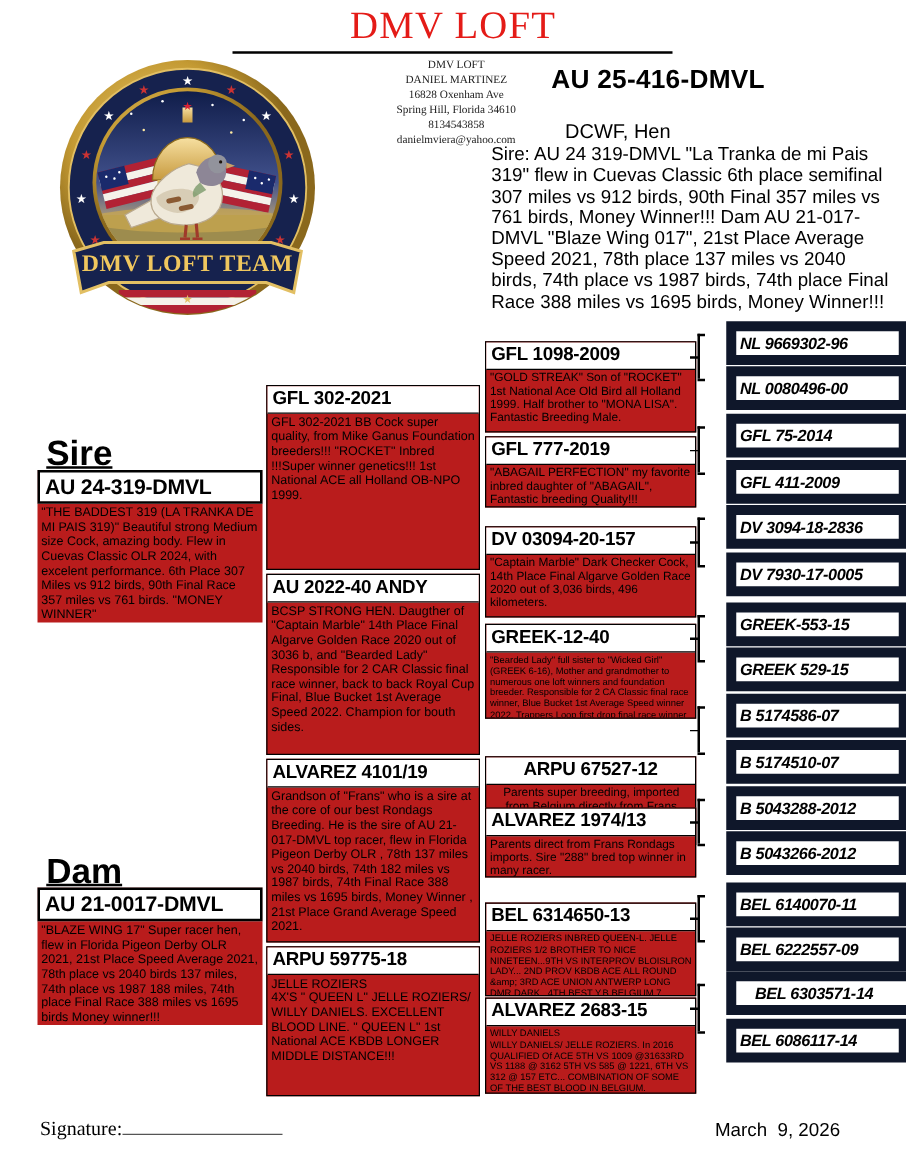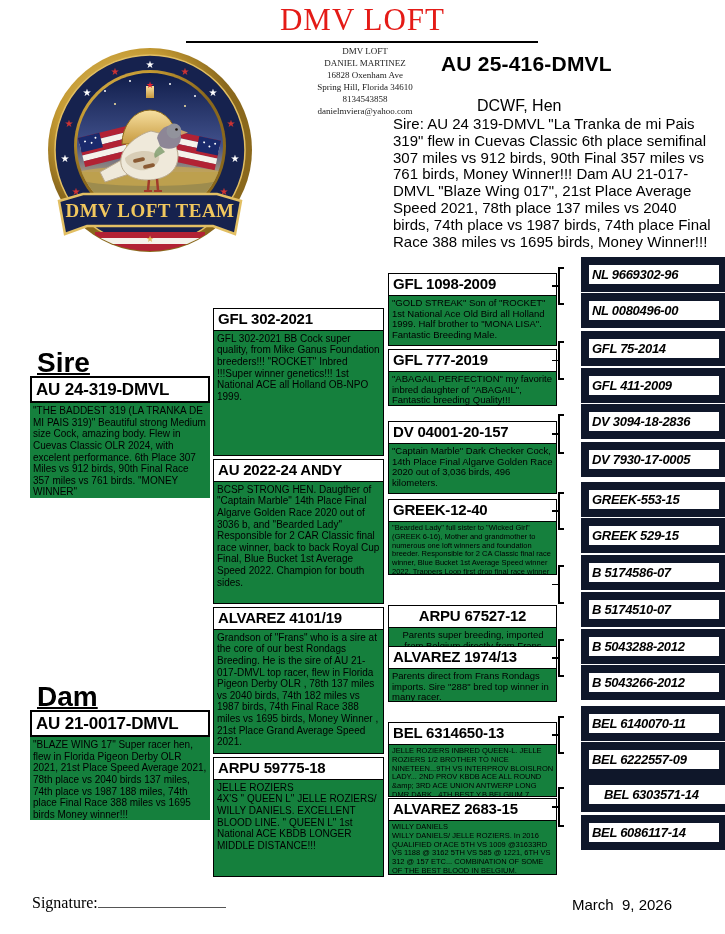--- a/index.html
+++ b/index.html
@@ -6,27 +6,27 @@
   #page{position:relative;width:725px;height:934px;background:#fff;overflow:hidden;
         font-family:"Liberation Sans",sans-serif;color:#000;}
 
   
   .main-title{position:absolute;top:2px;left:0;width:725px;text-align:center;
     font-family:"Liberation Serif",serif;font-size:31px;color:#e41b17;letter-spacing:1px;}
   .title-rule{position:absolute;left:186px;top:41px;width:352px;border-top:2px solid #000;}
   .contact{position:absolute;left:275px;top:45px;width:180px;text-align:center;
     font-family:"Liberation Serif",serif;font-size:9px;line-height:12px;color:#222;}
   .band-number{position:absolute;left:441px;top:52px;font-size:21px;font-weight:bold;letter-spacing:.2px;}
-  .bird-info{position:absolute;left:477px;top:97px;font-size:16px;text-align:center;}
+  .bird-info{position:absolute;left:452px;top:97px;font-size:16px;text-align:center;}
   .bird-desc{position:absolute;left:393px;top:116px;width:322px;font-size:15px;line-height:16.8px;}
 
   
   .gen-label{position:absolute;font-size:28px;font-weight:bold;text-decoration:underline;
     text-decoration-thickness:2px;}
-  .cell{position:absolute;background:#15803d;}
+  .cell{position:absolute;background:#b91c1c;}
   .cell.boxed{border:1.5px solid #000;}
   .cell-band{font-weight:bold;background:#fff;line-height:1.25;padding:1px 4px;letter-spacing:-0.2px;}
   .cell.boxed .cell-band{border-bottom:1.5px solid #000;font-size:15px;}
   .cell.plain .cell-band{border:2px solid #000;font-size:17px;}
   .g2 .cell-band{font-size:16px;}
   .cell-text{font-size:10px;line-height:11.6px;padding:2px 2px 0 3px;white-space:pre-wrap;}
   .cell-text.small{font-size:7.5px;line-height:8.9px;}
   .cell.clip{overflow:hidden;}
 
   
@@ -189,21 +189,21 @@
   <div class="cell plain" style="left:30px;top:710px;width:180px;">
     <div class="cell-band">AU 21-0017-DMVL</div>
     <div class="cell-text">"BLAZE WING 17" Super racer hen, flew in Florida Pigeon Derby OLR 2021, 21st Place Speed Average 2021, 78th place vs 2040 birds 137 miles, 74th place vs 1987 188 miles, 74th place Final Race 388 miles vs 1695 birds Money winner!!!</div>
   </div>
 
   <div class="cell boxed g2" style="left:213px;top:308px;width:169px;height:146px;">
     <div class="cell-band">GFL 302-2021</div>
     <div class="cell-text">GFL 302-2021 BB Cock super quality, from Mike Ganus Foundation breeders!!! "ROCKET" Inbred !!!Super winner genetics!!! 1st National ACE all Holland OB-NPO 1999.</div>
   </div>
   <div class="cell boxed g2" style="left:213px;top:459px;width:169px;height:143px;">
-    <div class="cell-band">AU 2022-24 ANDY</div>
+    <div class="cell-band">AU 2022-40 ANDY</div>
     <div class="cell-text">BCSP STRONG HEN. Daugther of "Captain Marble" 14th Place Final Algarve Golden Race 2020 out of 3036 b, and "Bearded Lady" Responsible for 2 CAR Classic final race winner, back to back Royal Cup Final, Blue Bucket 1st Average Speed 2022. Champion for bouth sides.</div>
   </div>
   <div class="cell boxed g2" style="left:213px;top:607px;width:169px;height:145px;">
     <div class="cell-band">ALVAREZ 4101/19</div>
     <div class="cell-text">Grandson of "Frans" who is a sire at the core of our best Rondags Breeding. He is the sire of AU 21-017-DMVL top racer, flew in Florida Pigeon Derby OLR , 78th 137 miles vs 2040 birds, 74th 182 miles vs 1987 birds, 74th Final Race 388 miles vs 1695 birds, Money Winner , 21st Place Grand Average Speed 2021.</div>
   </div>
   <div class="cell boxed g2" style="left:213px;top:757px;width:169px;height:118px;">
     <div class="cell-band">ARPU 59775-18</div>
     <div class="cell-text">JELLE ROZIERS
 4X'S " QUEEN L" JELLE ROZIERS/ WILLY DANIELS. EXCELLENT BLOOD LINE. " QUEEN L" 1st National ACE KBDB LONGER MIDDLE DISTANCE!!!</div>
@@ -211,21 +211,21 @@
 
   <div class="cell boxed" style="left:388px;top:273px;width:167px;height:71px;">
     <div class="cell-band">GFL 1098-2009</div>
     <div class="cell-text" style="font-size:9.5px;line-height:10.8px;">"GOLD STREAK" Son of "ROCKET" 1st National Ace Old Bird all Holland 1999. Half brother to "MONA LISA". Fantastic Breeding Male.</div>
   </div>
   <div class="cell boxed" style="left:388px;top:349px;width:167px;height:55px;">
     <div class="cell-band">GFL 777-2019</div>
     <div class="cell-text" style="font-size:9.5px;line-height:10.8px;">"ABAGAIL PERFECTION" my favorite inbred daughter of "ABAGAIL", Fantastic breeding Quality!!!</div>
   </div>
   <div class="cell boxed" style="left:388px;top:421px;width:167px;height:71px;">
-    <div class="cell-band">DV 04001-20-157</div>
+    <div class="cell-band">DV 03094-20-157</div>
     <div class="cell-text" style="font-size:9.5px;line-height:10.8px;">"Captain Marble" Dark Checker Cock, 14th Place Final Algarve Golden Race 2020 out of 3,036 birds, 496 kilometers.</div>
   </div>
   <div class="cell boxed clip" style="left:388px;top:499px;width:167px;height:74px;">
     <div class="cell-band">GREEK-12-40</div>
     <div class="cell-text small">"Bearded Lady" full sister to "Wicked Girl" (GREEK 6-16), Mother and grandmother to numerous one loft winners and foundation breeder. Responsible for 2 CA Classic final race winner, Blue Bucket 1st Average Speed winner 2022, Trappers Loop first drop final race winner 2022 and so many more!</div>
   </div>
   <div class="cell boxed" style="left:388px;top:605px;width:167px;height:69px;text-align:center;">
     <div class="cell-band">ARPU 67527-12</div>
     <div class="cell-text" style="font-size:9.5px;line-height:10.8px;">Parents super breeding, imported from Belgium directly from Frans Rondags. Top pigeons Het Slim is 2x 1st ACE PIGEON in Belgium.</div>
   </div>

